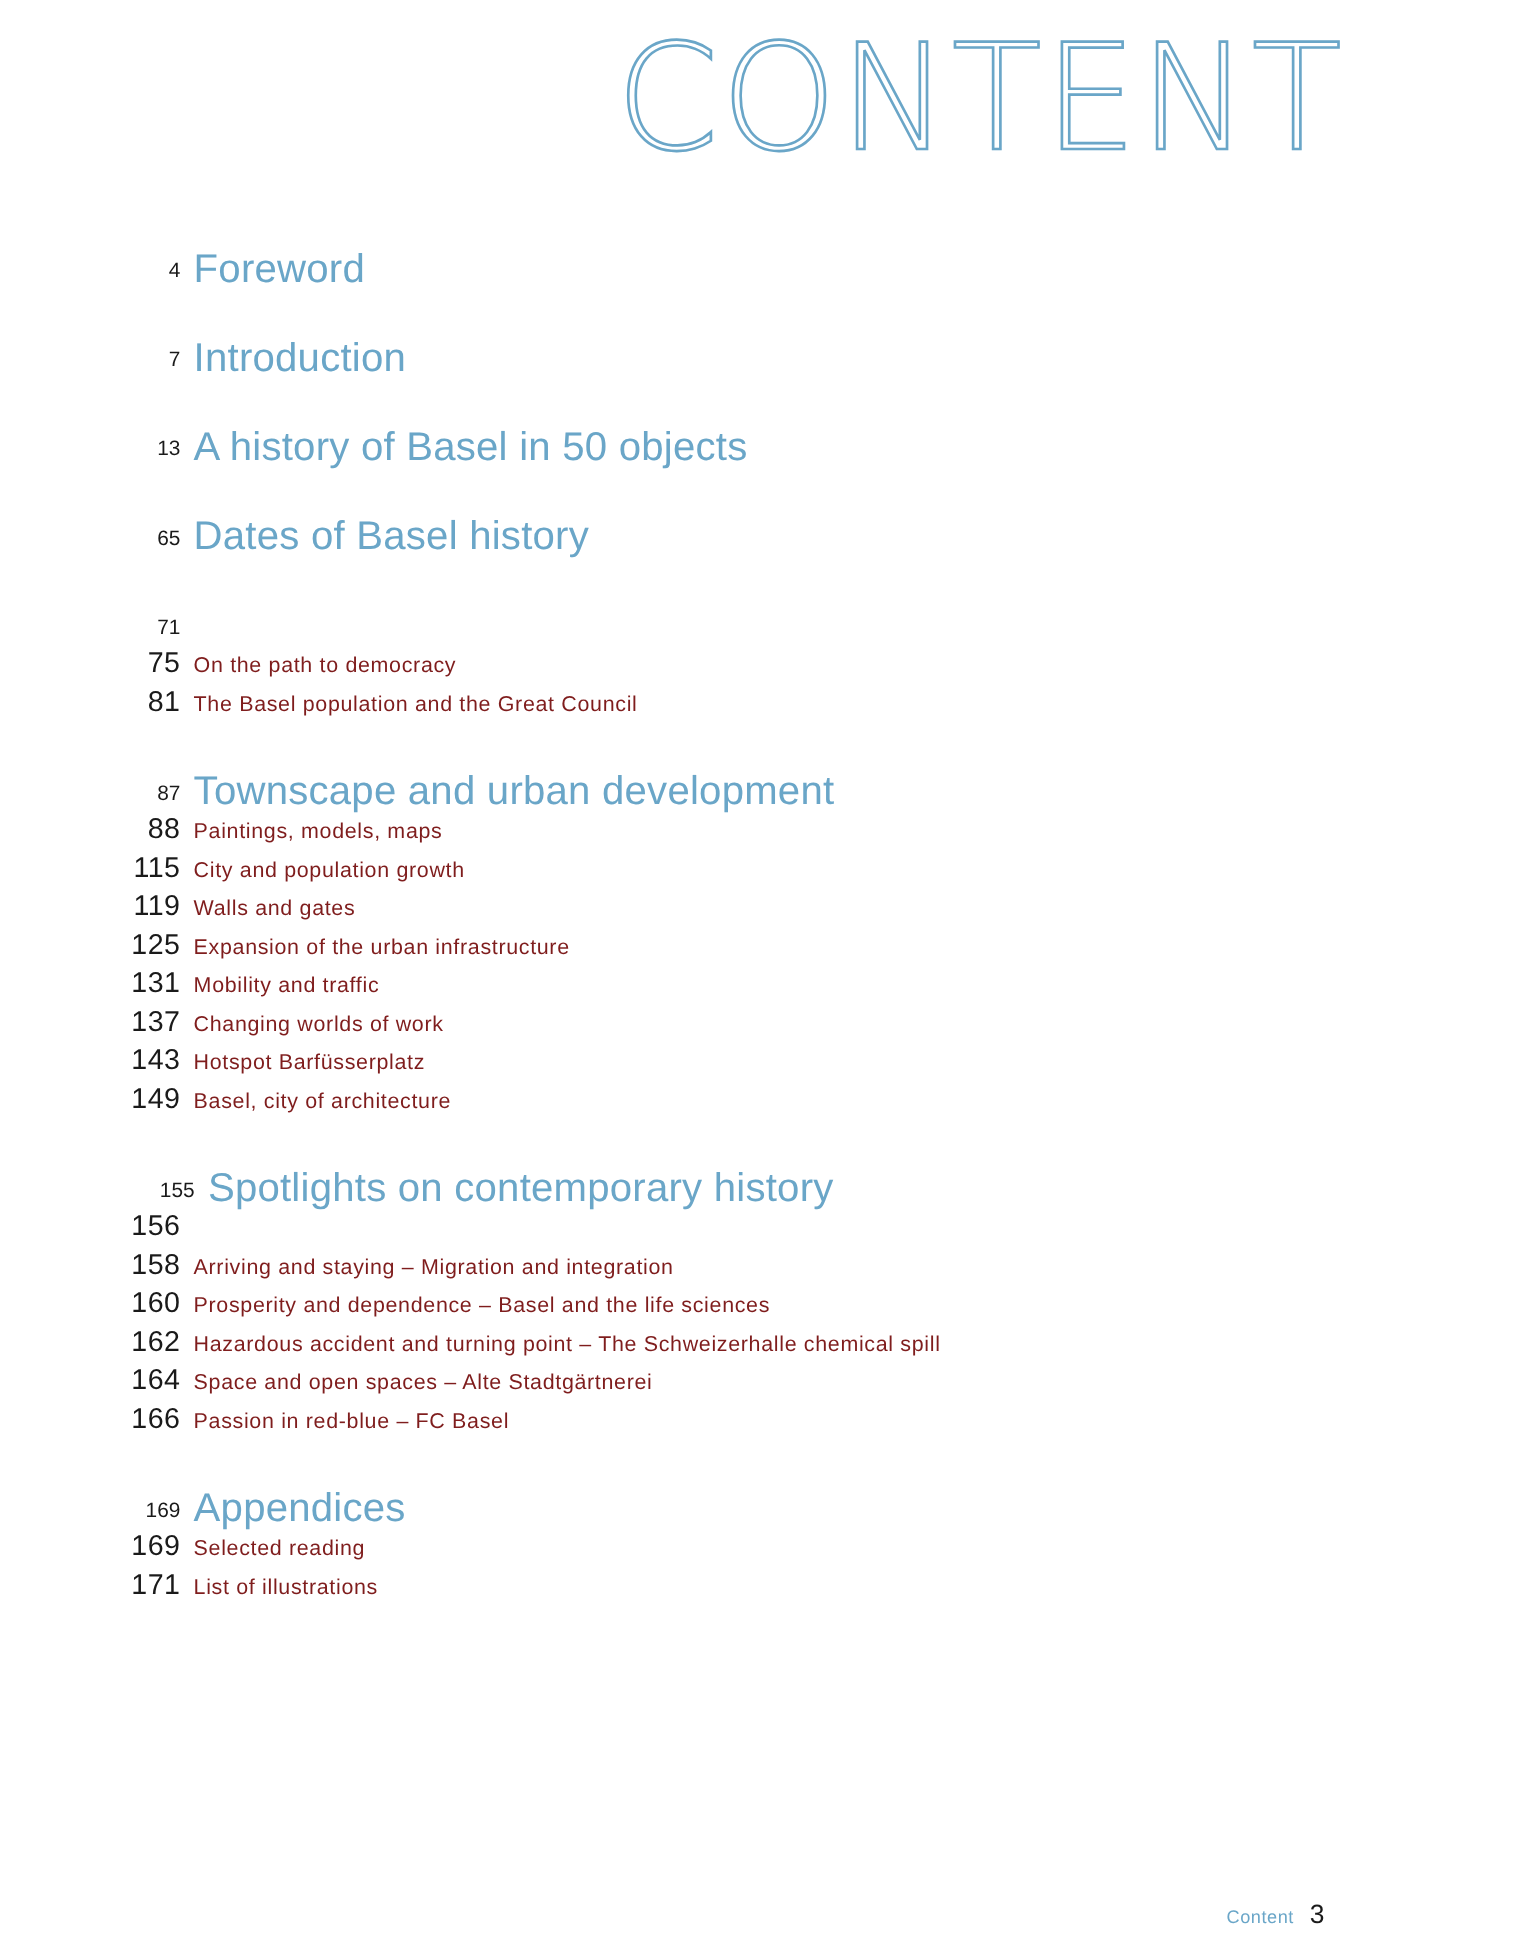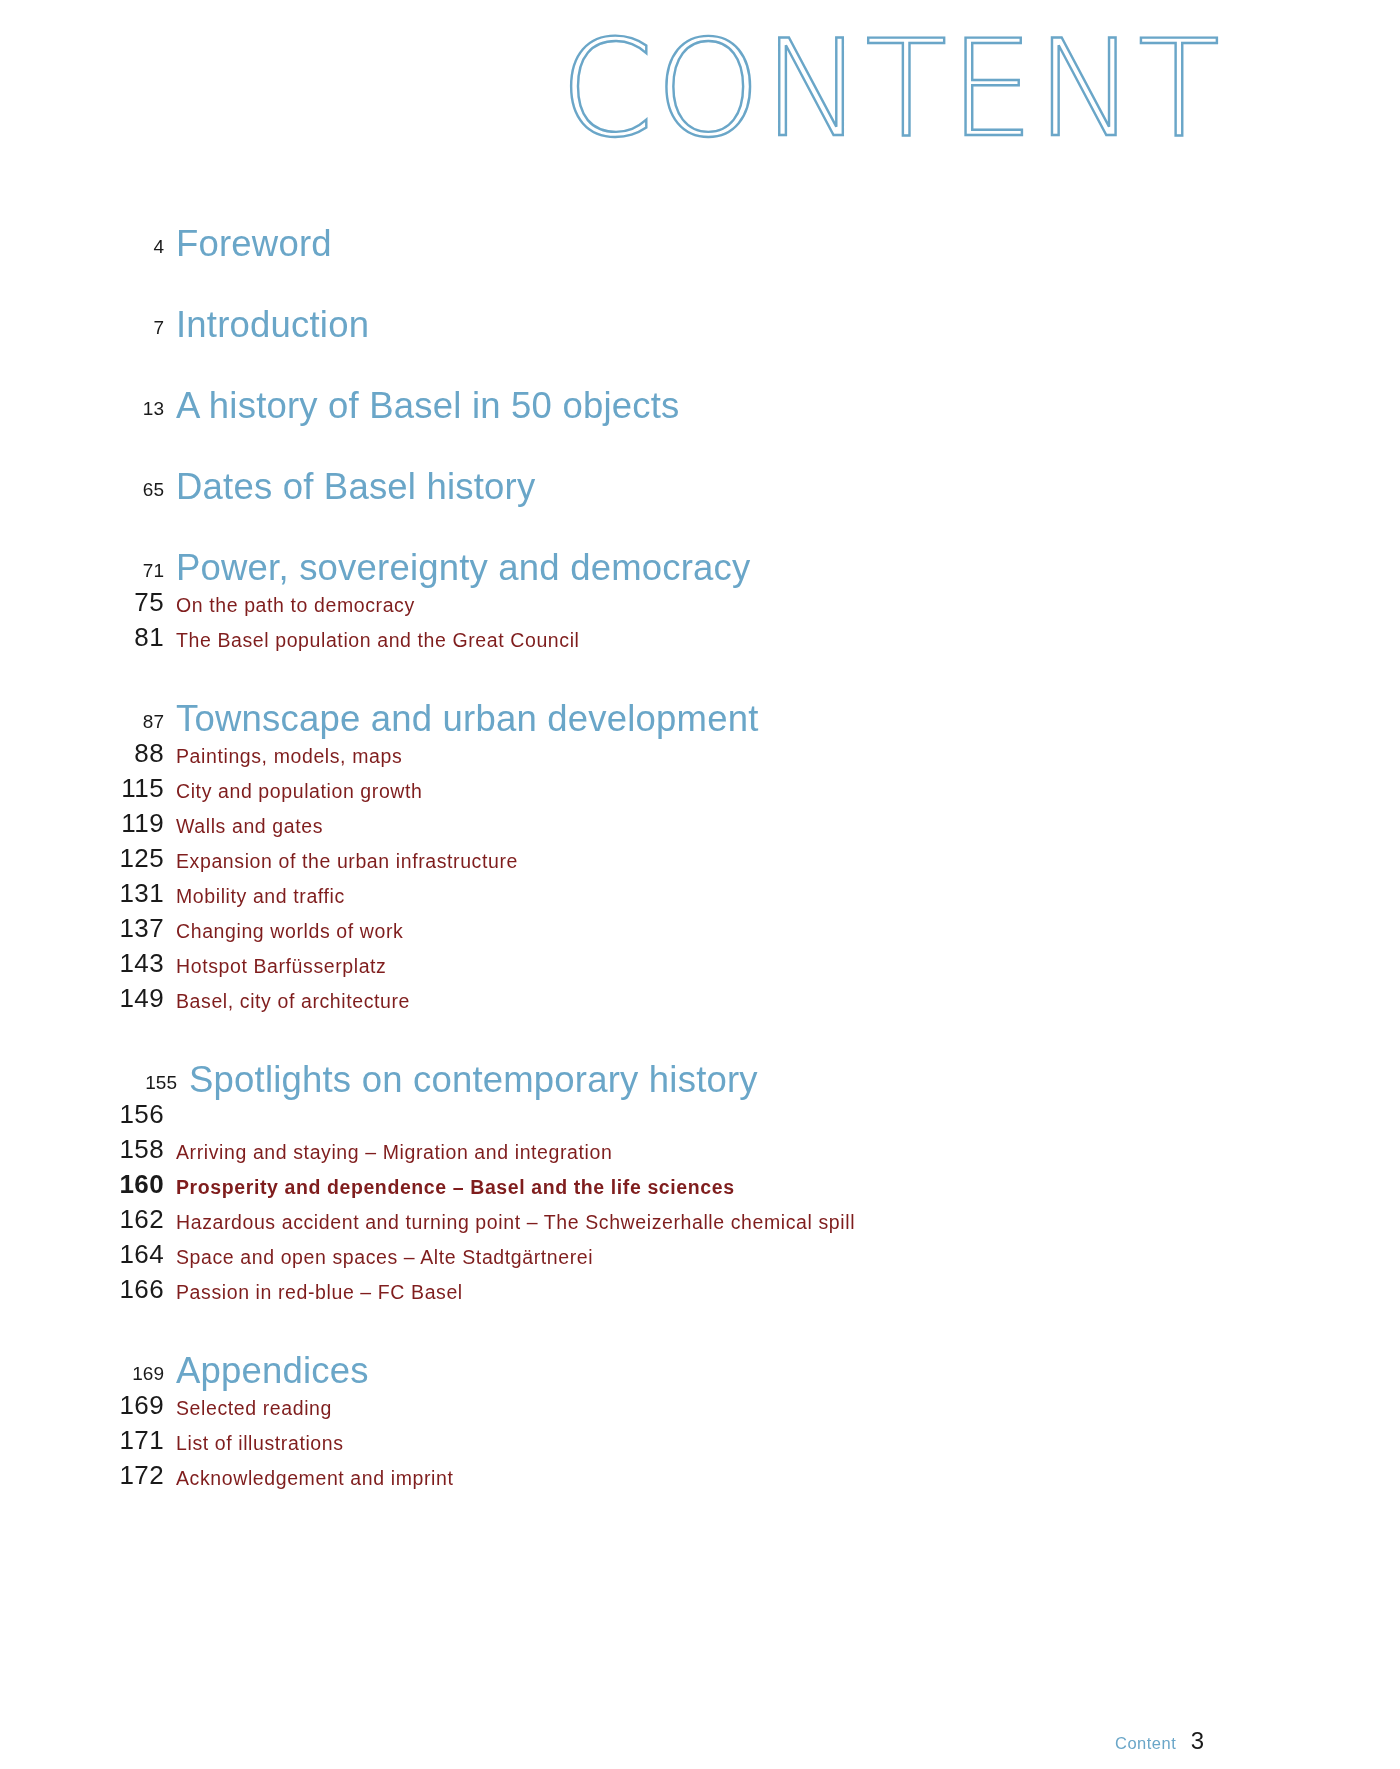--- a/index.html
+++ b/index.html
@@ -53,21 +53,20 @@
     <div class="row heading" style="top: 378px;">
       <span class="num">13</span>
       <span class="txt">A history of Basel in 50 objects</span>
     </div>
     <div class="row heading" style="top: 459px;">
       <span class="num">65</span>
       <span class="txt">Dates of Basel history</span>
     </div>
     <div class="row heading" style="top: 540px;">
       <span class="num">71</span>
-      <span class="txt">Power, sovereignty and democracy</span>
     </div>
     <div class="row sub" style="top: 575px;">
       <span class="num">75</span>
       <span class="txt">On the path to democracy</span>
     </div>
     <div class="row sub" style="top: 610px;">
       <span class="num">81</span>
       <span class="txt">The Basel population and the Great Council</span>
     </div>
     <div class="row heading" style="top: 691px;">
@@ -110,21 +109,21 @@
       <span class="num">155</span>
       <span class="txt">Spotlights on contemporary history</span>
     </div>
     <div class="row sub" style="top: 1087px;">
       <span class="num">156</span>
     </div>
     <div class="row sub" style="top: 1122px;">
       <span class="num">158</span>
       <span class="txt">Arriving and staying – Migration and integration</span>
     </div>
-    <div class="row sub" style="top: 1157px; font-weight: bold;">
+    <div class="row sub" style="top: 1157px;">
       <span class="num">160</span>
       <span class="txt">Prosperity and dependence – Basel and the life sciences</span>
     </div>
     <div class="row sub" style="top: 1192px;">
       <span class="num">162</span>
       <span class="txt">Hazardous accident and turning point – The Schweizerhalle chemical spill</span>
     </div>
     <div class="row sub" style="top: 1227px;">
       <span class="num">164</span>
       <span class="txt">Space and open spaces – Alte Stadtgärtnerei</span>
@@ -138,22 +137,18 @@
       <span class="txt">Appendices</span>
     </div>
     <div class="row sub" style="top: 1378px;">
       <span class="num">169</span>
       <span class="txt">Selected reading</span>
     </div>
     <div class="row sub" style="top: 1413px;">
       <span class="num">171</span>
       <span class="txt">List of illustrations</span>
     </div>
-    <div class="row sub" style="top: 1448px;">
-      <span class="num">172</span>
-      <span class="txt">Acknowledgement and imprint</span>
-    </div>
   </div>
 
 <div class="footer">
   <span class="footer-label">Content</span>
   <span class="footer-page">3</span>
 </div>
 
 </body></html>

